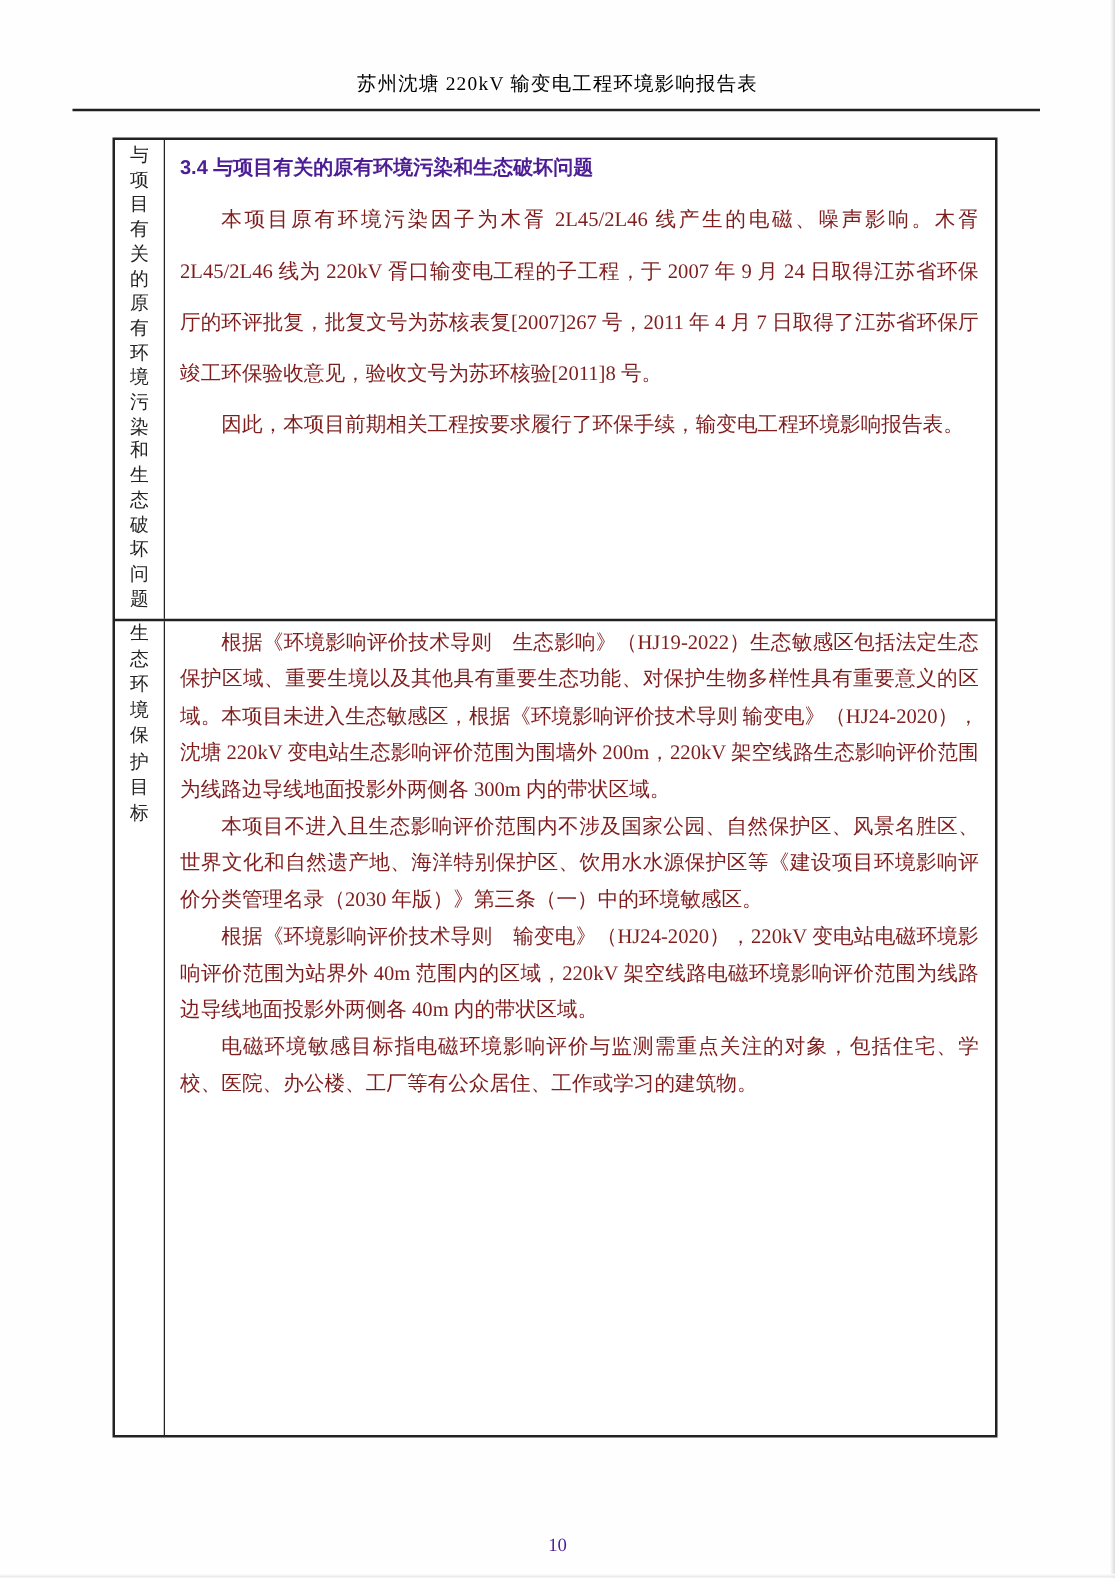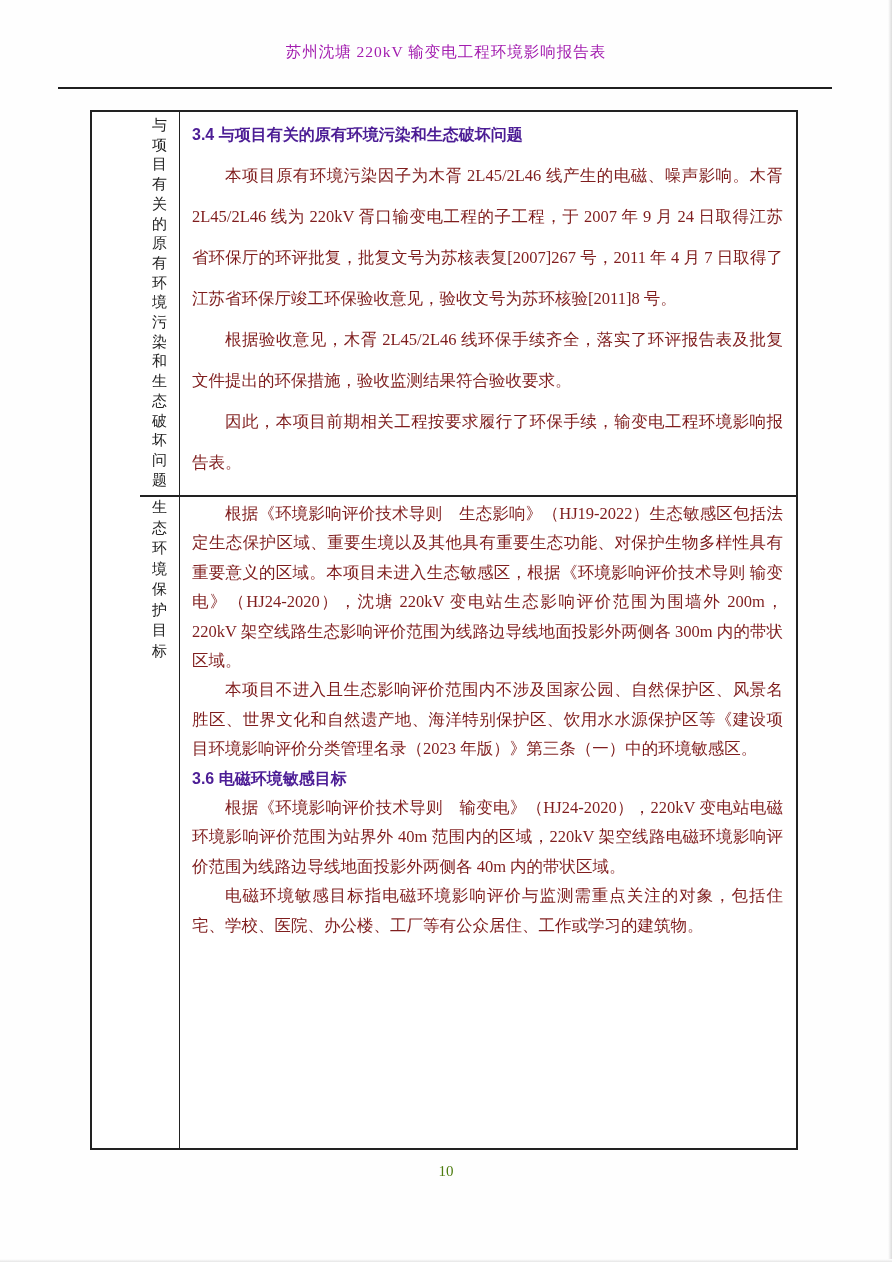--- a/index.html
+++ b/index.html
@@ -14,33 +14,32 @@
   .page { position:absolute; inset:0; background:#fefefe; }
   .scan-edge-right {
     position:absolute; top:0; right:0; width:4px; height:100%;
     background:linear-gradient(to right,#ffffff,#dcdcdc);
   }
   .scan-edge-bottom {
     position:absolute; left:0; bottom:0; width:100%; height:3px;
     background:linear-gradient(to bottom,#ffffff,#e6e6e6);
   }
   .header-title {
-    position:absolute; top:42px; left:0; right:0;
+    position:absolute; top:57px; left:0; right:0;
     text-align:center; font-size:15.5px; letter-spacing:1px;
-    color:#a21caf;
+    color:#000000;
   }
   .header-rule {
     position:absolute; top:87px; left:58px; right:60px; height:2px;
     background:#1f1f1f;
   }
   .doc-table {
     position:absolute; left:90px; top:110px; width:708px;
     border:2px solid #222; box-sizing:border-box;
     background:#fff;
-    padding-left:48px;
   }
   .t-row { display:flex; box-sizing:border-box; }
   .row-1 { height:383px; }
   .row-2 { height:653px; border-top:2px solid #222; }
   .side-cell {
     width:40px; flex:0 0 40px; border-right:1px solid #222;
     display:flex; flex-direction:column; align-items:center;
     box-sizing:border-box;
   }
   .row-1 .side-cell { justify-content:flex-start; padding-top:4px; }
@@ -62,54 +61,52 @@
     text-indent:0; margin:0;
   }
   .para {
     margin:0; font-size:16.5px; text-indent:2em;
     text-align:justify; text-align-last:left;
     color:#7f1d1d;
   }
   .row-1 .sec-heading, .row-1 .para { line-height:41px; }
   .row-2 .sec-heading, .row-2 .para { line-height:29.4px; }
   .footer {
-    position:absolute; top:1163px; left:0; right:0;
-    text-align:center; font-size:15px; color:#4d7c0f;
+    position:absolute; top:1229px; left:0; right:0;
+    text-align:center; font-size:15px; color:#4c1d95;
   }
 </style>
 </head>
 <body>
 
 <div class="page">
 
   <div class="header-title">苏州沈塘 220kV 输变电工程环境影响报告表</div>
   <div class="header-rule"></div>
 
   <div class="doc-table">
 
     <div class="t-row row-1">
       <div class="side-cell">
         <div class="v-label">与项目有关的原有环境污染和生态破坏问题</div>
       </div>
       <div class="content-cell">
         <div class="sec-heading">3.4 与项目有关的原有环境污染和生态破坏问题</div>
         <p class="para">本项目原有环境污染因子为木胥 2L45/2L46 线产生的电磁、噪声影响。木胥 2L45/2L46 线为 220kV 胥口输变电工程的子工程，于 2007 年 9 月 24 日取得江苏省环保厅的环评批复，批复文号为苏核表复[2007]267 号，2011 年 4 月 7 日取得了江苏省环保厅竣工环保验收意见，验收文号为苏环核验[2011]8 号。</p>
-        <p class="para">根据验收意见，木胥 2L45/2L46 线环保手续齐全，落实了环评报告表及批复文件提出的环保措施，验收监测结果符合验收要求。</p>
         <p class="para">因此，本项目前期相关工程按要求履行了环保手续，输变电工程环境影响报告表。</p>
       </div>
     </div>
 
     <div class="t-row row-2">
       <div class="side-cell">
         <div class="v-label">生态环境保护目标</div>
       </div>
       <div class="content-cell">
         <p class="para">根据《环境影响评价技术导则　生态影响》（HJ19-2022）生态敏感区包括法定生态保护区域、重要生境以及其他具有重要生态功能、对保护生物多样性具有重要意义的区域。本项目未进入生态敏感区，根据《环境影响评价技术导则 输变电》（HJ24-2020），沈塘 220kV 变电站生态影响评价范围为围墙外 200m，220kV 架空线路生态影响评价范围为线路边导线地面投影外两侧各 300m 内的带状区域。</p>
-        <p class="para">本项目不进入且生态影响评价范围内不涉及国家公园、自然保护区、风景名胜区、世界文化和自然遗产地、海洋特别保护区、饮用水水源保护区等《建设项目环境影响评价分类管理名录（2023 年版）》第三条（一）中的环境敏感区。</p>
-        <div class="sec-heading">3.6 电磁环境敏感目标</div>
+        <p class="para">本项目不进入且生态影响评价范围内不涉及国家公园、自然保护区、风景名胜区、世界文化和自然遗产地、海洋特别保护区、饮用水水源保护区等《建设项目环境影响评价分类管理名录（2030 年版）》第三条（一）中的环境敏感区。</p>
         <p class="para">根据《环境影响评价技术导则　输变电》（HJ24-2020），220kV 变电站电磁环境影响评价范围为站界外 40m 范围内的区域，220kV 架空线路电磁环境影响评价范围为线路边导线地面投影外两侧各 40m 内的带状区域。</p>
         <p class="para">电磁环境敏感目标指电磁环境影响评价与监测需重点关注的对象，包括住宅、学校、医院、办公楼、工厂等有公众居住、工作或学习的建筑物。</p>
       </div>
     </div>
 
   </div>
 
   <div class="footer">
     <span>10</span>
   </div>

